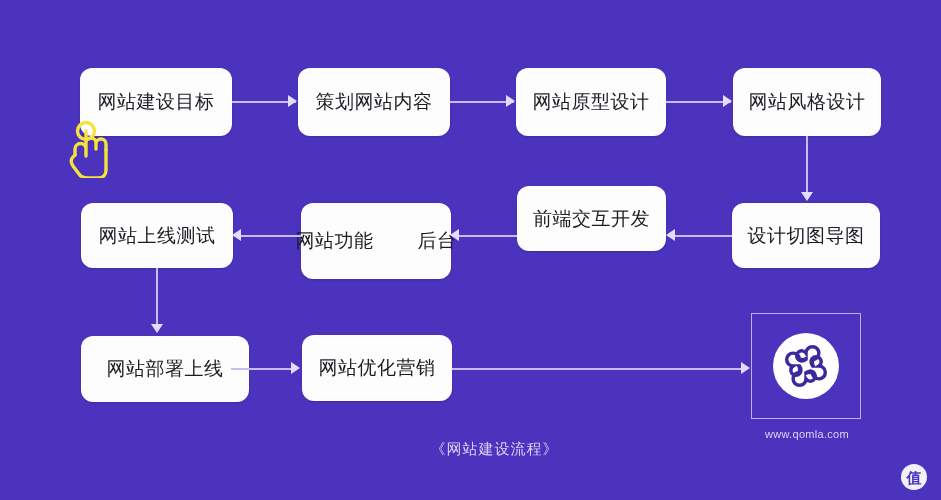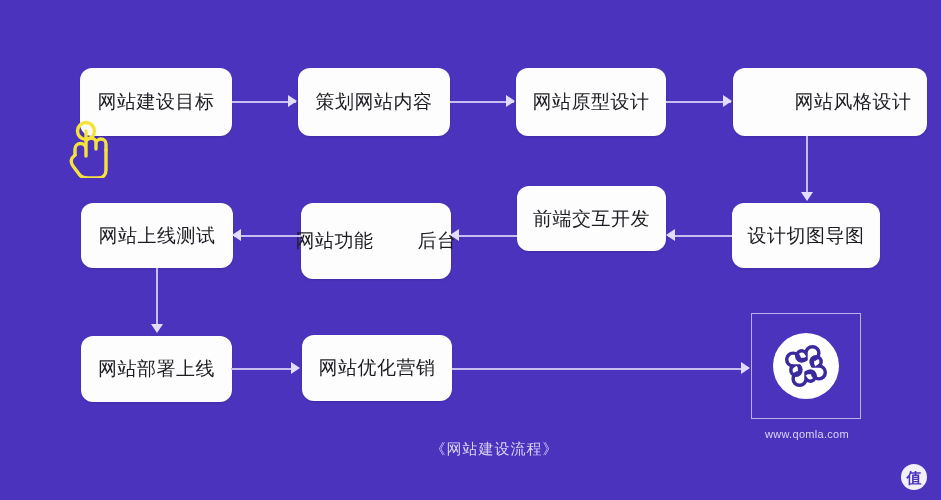--- a/index.html
+++ b/index.html
@@ -166,21 +166,21 @@
   <div class="node" style="left:298px; top:68px; width:152px; height:68px;">
     <span class="ln">策划网站</span>
     <span class="ln">内容</span>
   </div>
 
   <div class="node" style="left:516px; top:68px; width:150px; height:68px;">
     <span class="ln">网站原型</span>
     <span class="ln">设计</span>
   </div>
 
-  <div class="node" style="left:733px; top:68px; width:148px; height:68px;padding-left:46px;">
+  <div class="node" style="left:733px; top:68px; width:148px; height:68px;">
     <span class="ln">网站风格</span>
     <span class="ln">设计</span>
   </div>
 
   <div class="node" style="left:81px;  top:203px; width:152px; height:65px;">
     <span class="ln">网站上线</span>
     <span class="ln">测试</span>
   </div>
 
   <div class="node" style="left:301px; top:203px; width:150px; height:76px;gap:44px;">
@@ -191,21 +191,21 @@
   <div class="node" style="left:517px; top:186px; width:149px; height:65px;">
     <span class="ln">前端交互</span>
     <span class="ln">开发</span>
   </div>
 
   <div class="node" style="left:732px; top:203px; width:148px; height:65px;">
     <span class="ln">设计切图</span>
     <span class="ln">导图</span>
   </div>
 
-  <div class="node" style="left:81px;  top:336px; width:151px; height:66px;">
+  <div class="node" style="left:81px;  top:336px; width:168px; height:66px;">
     <span class="ln">网站部署</span>
     <span class="ln">上线</span>
   </div>
 
   <div class="node" style="left:302px; top:335px; width:150px; height:66px;">
     <span class="ln">网站优化</span>
     <span class="ln">营销</span>
   </div>
 
   <div class="conn-h" style="left:232px; top:101px; width:64px;"></div>

